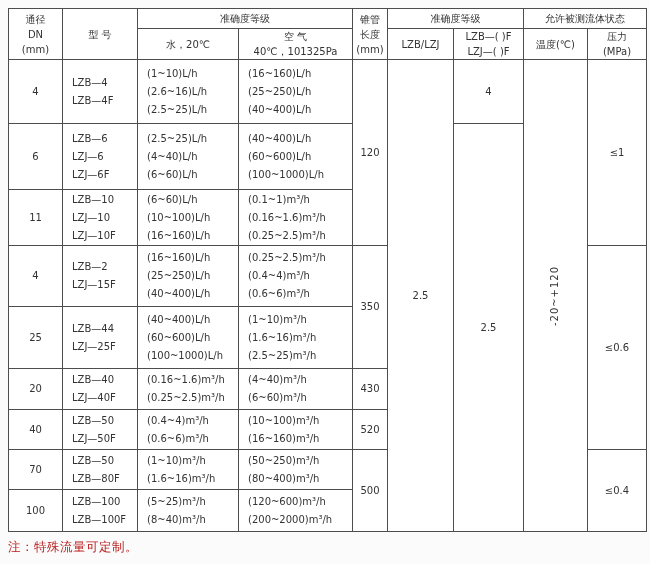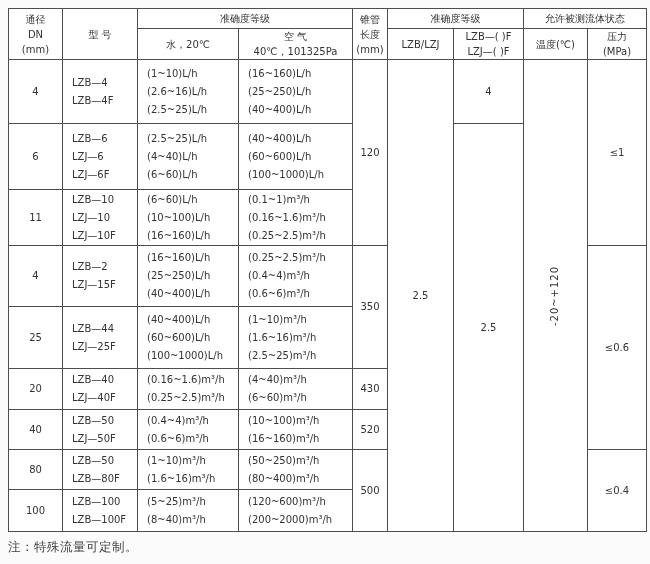--- a/index.html
+++ b/index.html
@@ -34,21 +34,21 @@
   td.left{text-align:left;padding-left:9px;}
   .vrot{
     display:inline-block;
     transform:rotate(-90deg);
     white-space:nowrap;
     letter-spacing:1px;
   }
   .note{
     margin-top:7px;
     font-size:12.5px;
-    color:#404040;
+    color:#b91c1c;
     letter-spacing:0.5px;
   }
 </style>
 </head>
 <body>
 
 <div class="page">
   <table class="spec">
     <colgroup>
       <col style="width:54px">
@@ -166,21 +166,21 @@
         <td class="data">40</td>
         <td class="data pre left">LZB—50
 LZJ—50F</td>
         <td class="data pre left">(0.4~4)m³/h
 (0.6~6)m³/h</td>
         <td class="data pre left">(10~100)m³/h
 (16~160)m³/h</td>
         <td class="data">520</td>
       </tr>
       <tr style="height:40px">
-        <td class="data">80</td>
+        <td class="data">70</td>
         <td class="data pre left">LZB—50
 LZB—80F</td>
         <td class="data pre left">(1~10)m³/h
 (1.6~16)m³/h</td>
         <td class="data pre left">(50~250)m³/h
 (80~400)m³/h</td>
         <td class="data" rowspan="2">500</td>
         <td class="data" rowspan="2">≤0.4</td>
       </tr>
       <tr style="height:42px">

